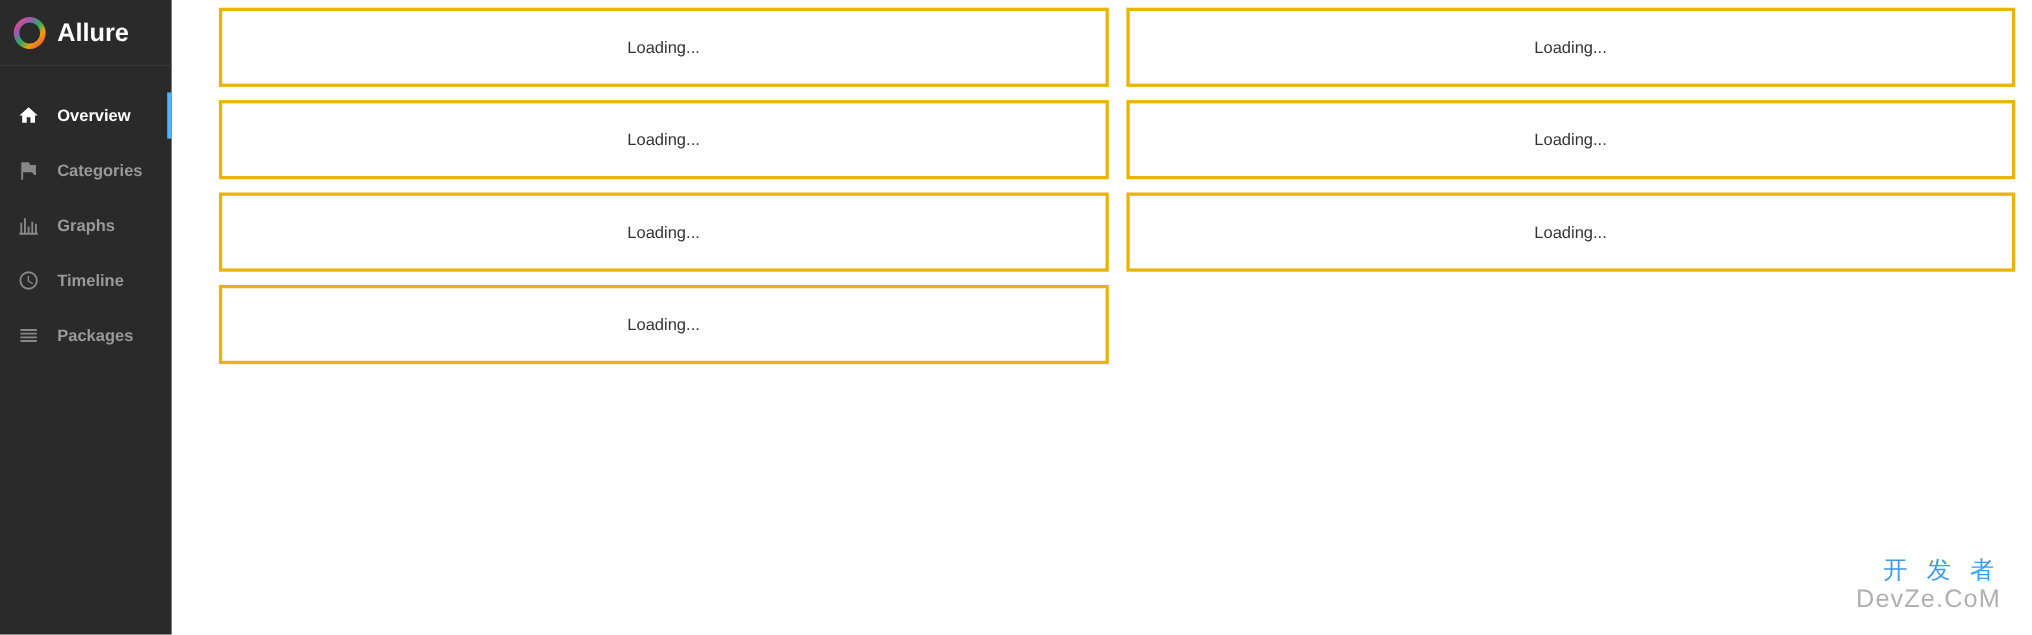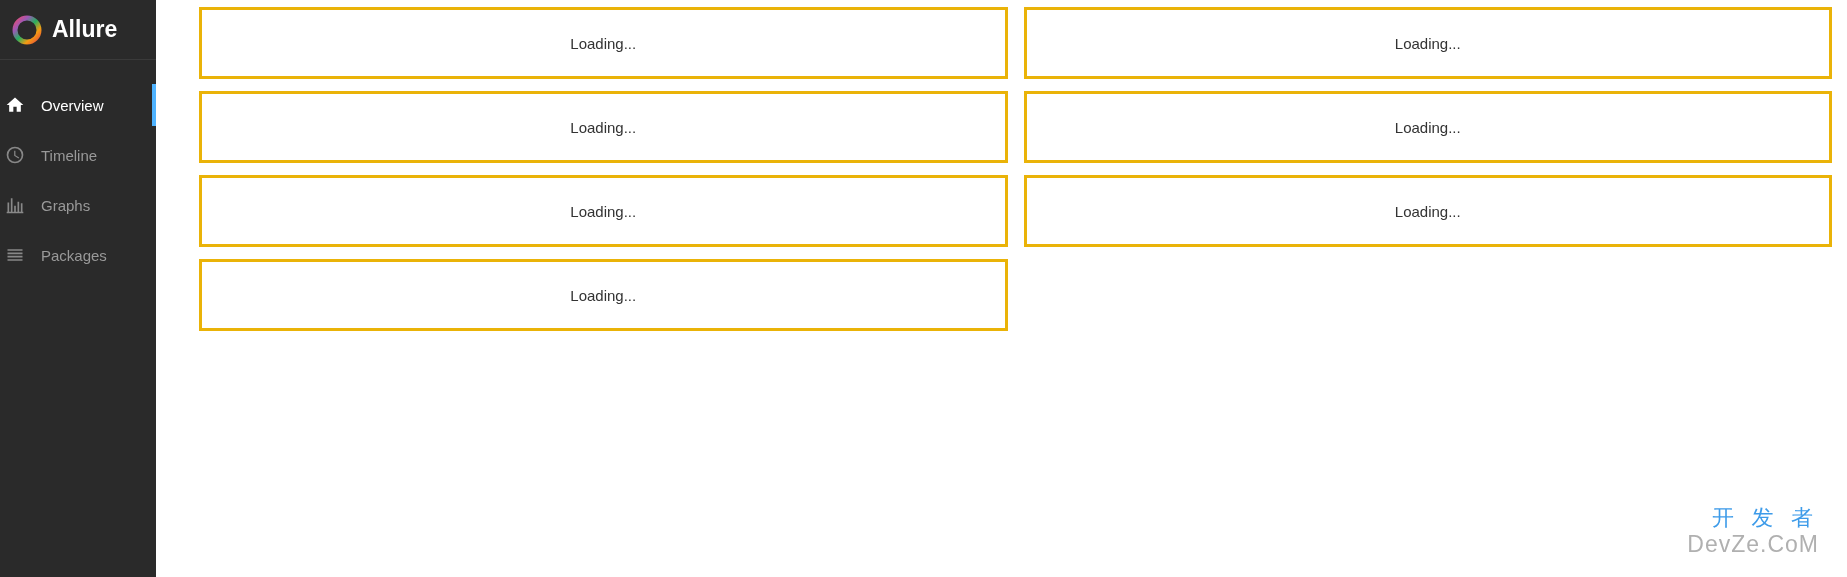--- a/index.html
+++ b/index.html
@@ -47,25 +47,26 @@
     }
     .sidebar-nav {
       padding-top: 20px;
       display: flex;
       flex-direction: column;
     }
     .sidebar-item {
       height: 50px;
       display: flex;
       align-items: center;
-      padding-left: 3px;
+      padding-left: 14px;
       color: #999999;
       font-size: 15px;
       cursor: pointer;
       position: relative;
+      font-weight: bold;
     }
     .sidebar-item.active {
       color: #ffffff;
     }
     .sidebar-item.active::after {
       content: "";
       position: absolute;
       right: 0;
       top: 4px;
       bottom: 4px;
@@ -161,32 +162,40 @@
       <span class="sidebar-item-icon">
         <svg width="20" height="20" viewBox="0 0 24 24" fill="currentColor">
             <path d="M10 20v-6h4v6h5v-8h3L12 3 2 12h3v8z"></path>
           </svg>
       </span>
       <span>Overview</span>
     </div>
     <div class="sidebar-item">
       <span class="sidebar-item-icon">
         <svg width="20" height="20" viewBox="0 0 24 24" fill="currentColor">
+            <path d="M4 4v18h2v-8h10l2 3h2V6h-6l-2-3H4z"></path>
+          </svg>
+      </span>
+      <span>Categories</span>
+    </div>
+    <div class="sidebar-item">
+      <span class="sidebar-item-icon">
+        <svg width="20" height="20" viewBox="0 0 24 24" fill="currentColor">
+            <path d="M3 20h2V9H3v11zm4 0h2V4H7v16zm4 0h2v-7h-2v7zm4 0h2V8h-2v12zm4 0h2v-10h-2v10zM2 20h20v2H2z"></path>
+          </svg>
+      </span>
+      <span>Graphs</span>
+    </div>
+    <div class="sidebar-item">
+      <span class="sidebar-item-icon">
+        <svg width="20" height="20" viewBox="0 0 24 24" fill="currentColor">
             <path d="M12 2a10 10 0 100 20 10 10 0 000-20zm0 18a8 8 0 110-16 8 8 0 010 16zm.5-13H11v6l5.2 3.2.8-1.3-4.5-2.7V7z"></path>
           </svg>
       </span>
       <span>Timeline</span>
-    </div>
-    <div class="sidebar-item">
-      <span class="sidebar-item-icon">
-        <svg width="20" height="20" viewBox="0 0 24 24" fill="currentColor">
-            <path d="M3 20h2V9H3v11zm4 0h2V4H7v16zm4 0h2v-7h-2v7zm4 0h2V8h-2v12zm4 0h2v-10h-2v10zM2 20h20v2H2z"></path>
-          </svg>
-      </span>
-      <span>Graphs</span>
     </div>
     <div class="sidebar-item">
       <span class="sidebar-item-icon">
         <svg width="20" height="20" viewBox="0 0 24 24" fill="currentColor">
             <path d="M3 5h18v2H3V5zm0 4h18v2H3V9zm0 4h18v2H3v-2zm0 4h18v2H3v-2z"></path>
           </svg>
       </span>
       <span>Packages</span>
     </div>
   </div>

